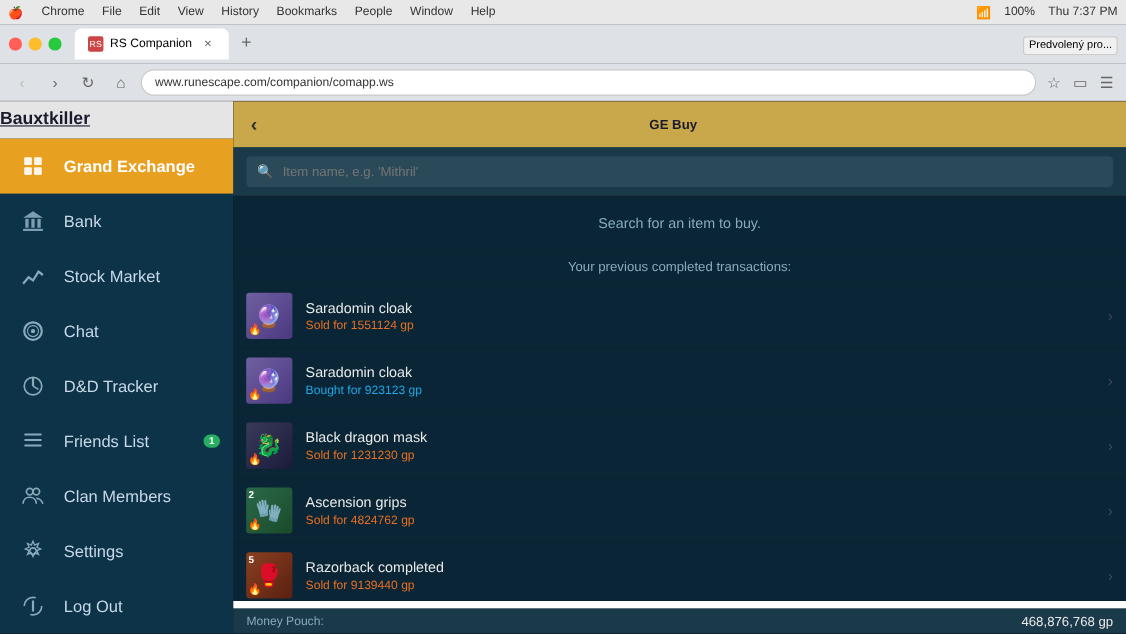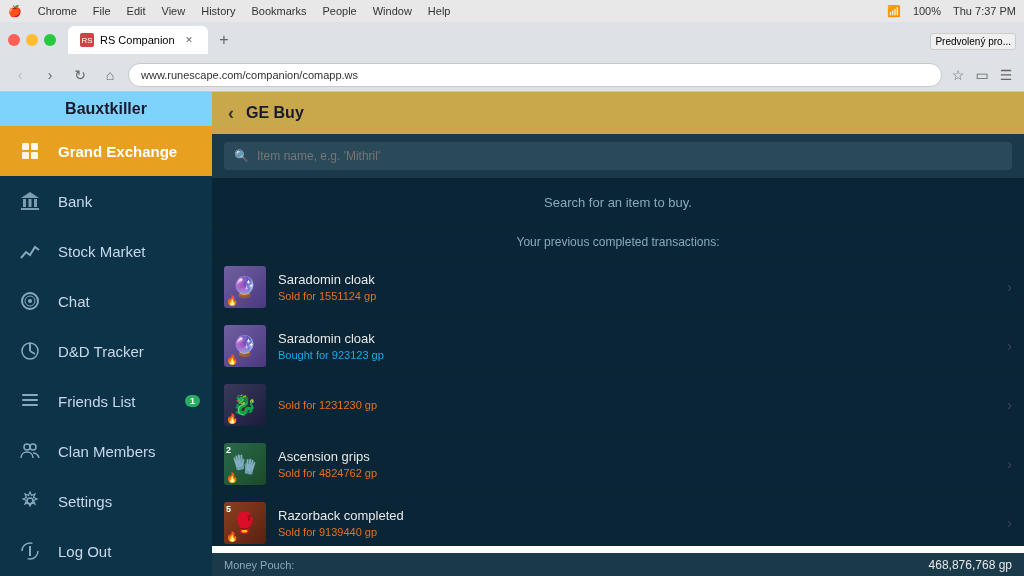--- a/index.html
+++ b/index.html
@@ -114,28 +114,28 @@
 
     
     .sidebar {
       width: 212px;
       background: #0d3349;
       display: flex;
       flex-direction: column;
       flex-shrink: 0;
     }
     .sidebar-header {
-      background: #7dd3fc;
+      background: #e5e5e5;
       height: 42px;
       display: flex;
       align-items: center;
-      justify-content: center;
       font-size: 16px;
       font-weight: 600;
       color: #1a1a2e;
+      text-decoration: underline;
     }
     .sidebar-nav { flex: 1; }
     .nav-item {
       display: flex;
       align-items: center;
       gap: 14px;
       padding: 12px 16px;
       height: 50px;
       cursor: pointer;
       color: #c8d8e8;
@@ -183,21 +183,22 @@
       gap: 12px;
     }
     .back-btn {
       color: #333;
       font-size: 18px;
       cursor: pointer;
       font-weight: bold;
     }
     .content-title {
       flex: 1;
-      font-size: 16px;
+      text-align: center;
+      font-size: 12px;
       font-weight: 600;
       color: #1a1a2e;
       margin-right: 30px;
     }
 
     
     .search-bar {
       background: #1a3a4a;
       padding: 8px 12px;
       border-bottom: 1px solid #0d2030;
@@ -518,20 +519,21 @@
       </div>
       <span class="tx-chevron">›</span>
     </div>
           <div class="tx-row">
       <div class="tx-item-img" style="background:linear-gradient(135deg, #3a3a5a 0%, #1a1a3a 100%);">
 
         <div class="item-icon-bg">🐉</div>
         <span class="fire-icon">🔥</span>
       </div>
       <div class="tx-info">
+        <div class="tx-name">Black dragon mask</div>
         <div class="tx-price-sold"><span>Sold for</span> 1231230 gp</div>
       </div>
       <span class="tx-chevron">›</span>
     </div>
           <div class="tx-row">
       <div class="tx-item-img" style="background:linear-gradient(135deg, #2a6a4a 0%, #1a4a2a 100%);">
         <span class="item-quantity">2</span>
         <div class="item-icon-bg">🧤</div>
         <span class="fire-icon">🔥</span>
       </div>

